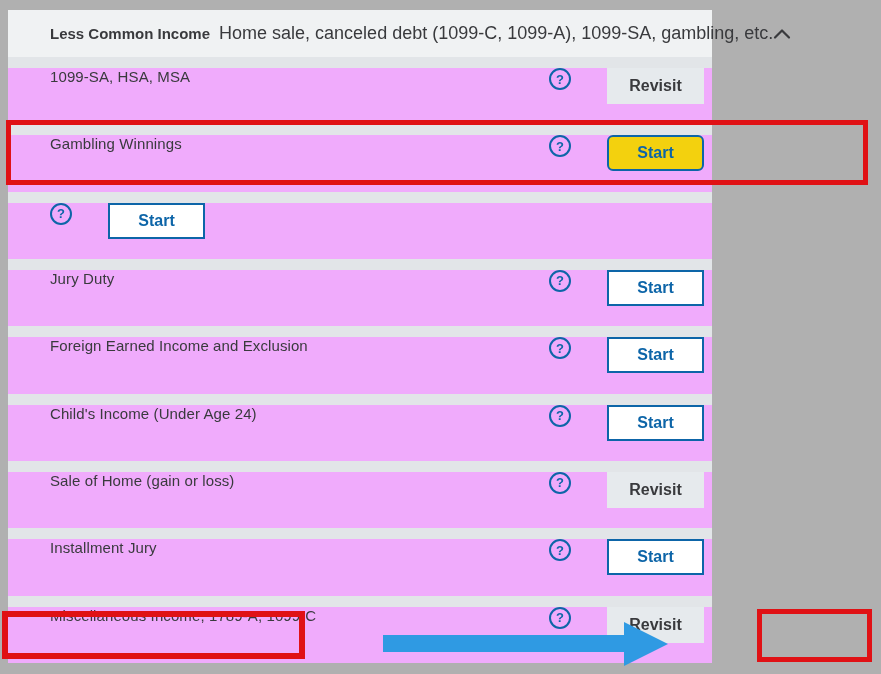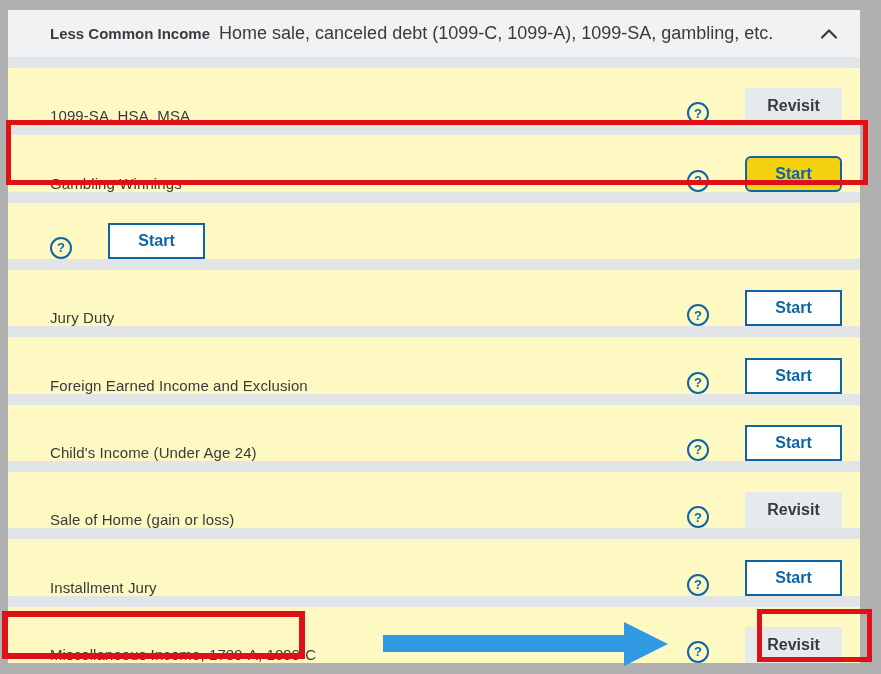--- a/index.html
+++ b/index.html
@@ -11,21 +11,21 @@
     position: relative;
     width: 881px;
     height: 674px;
     background: var(--frame-gray, #b0b0b0);
     overflow: hidden;
   }
   .panel {
     position: absolute;
     left: 8px;
     top: 10px;
-    width: 852px;
+    width: 704px;
     height: 653px;
     background: #e2e5e8;
     display: flex;
     flex-direction: column;
     gap: 11px;
   }
   .section-header {
     height: 47px;
     flex: 0 0 47px;
     background: #f0f2f3;
@@ -44,24 +44,24 @@
   .section-subtitle {
     font-size: 18px;
     color: var(--text, #393a3d);
     margin-left: 9px;
     white-space: nowrap;
   }
   .header-spacer { flex: 1; }
   .chevron { flex: 0 0 auto; display: flex; align-items: center; padding-right: 6px; }
   .income-row {
     flex: 1 1 auto;
-    background: #fef9c3;
-    display: flex;
-    align-items: flex-end;
-    padding: 0 18px 0 42px;
+    background: #f0abfc;
+    display: flex;
+    align-items: flex-start;
+    padding: 0 8px 0 42px;
     box-sizing: border-box;
   }
   .row-label {
     flex: 1;
     font-size: 15px;
     color: var(--text, #393a3d);
     letter-spacing: 0.1px;
   }
   .help-icon {
     flex: 0 0 auto;

